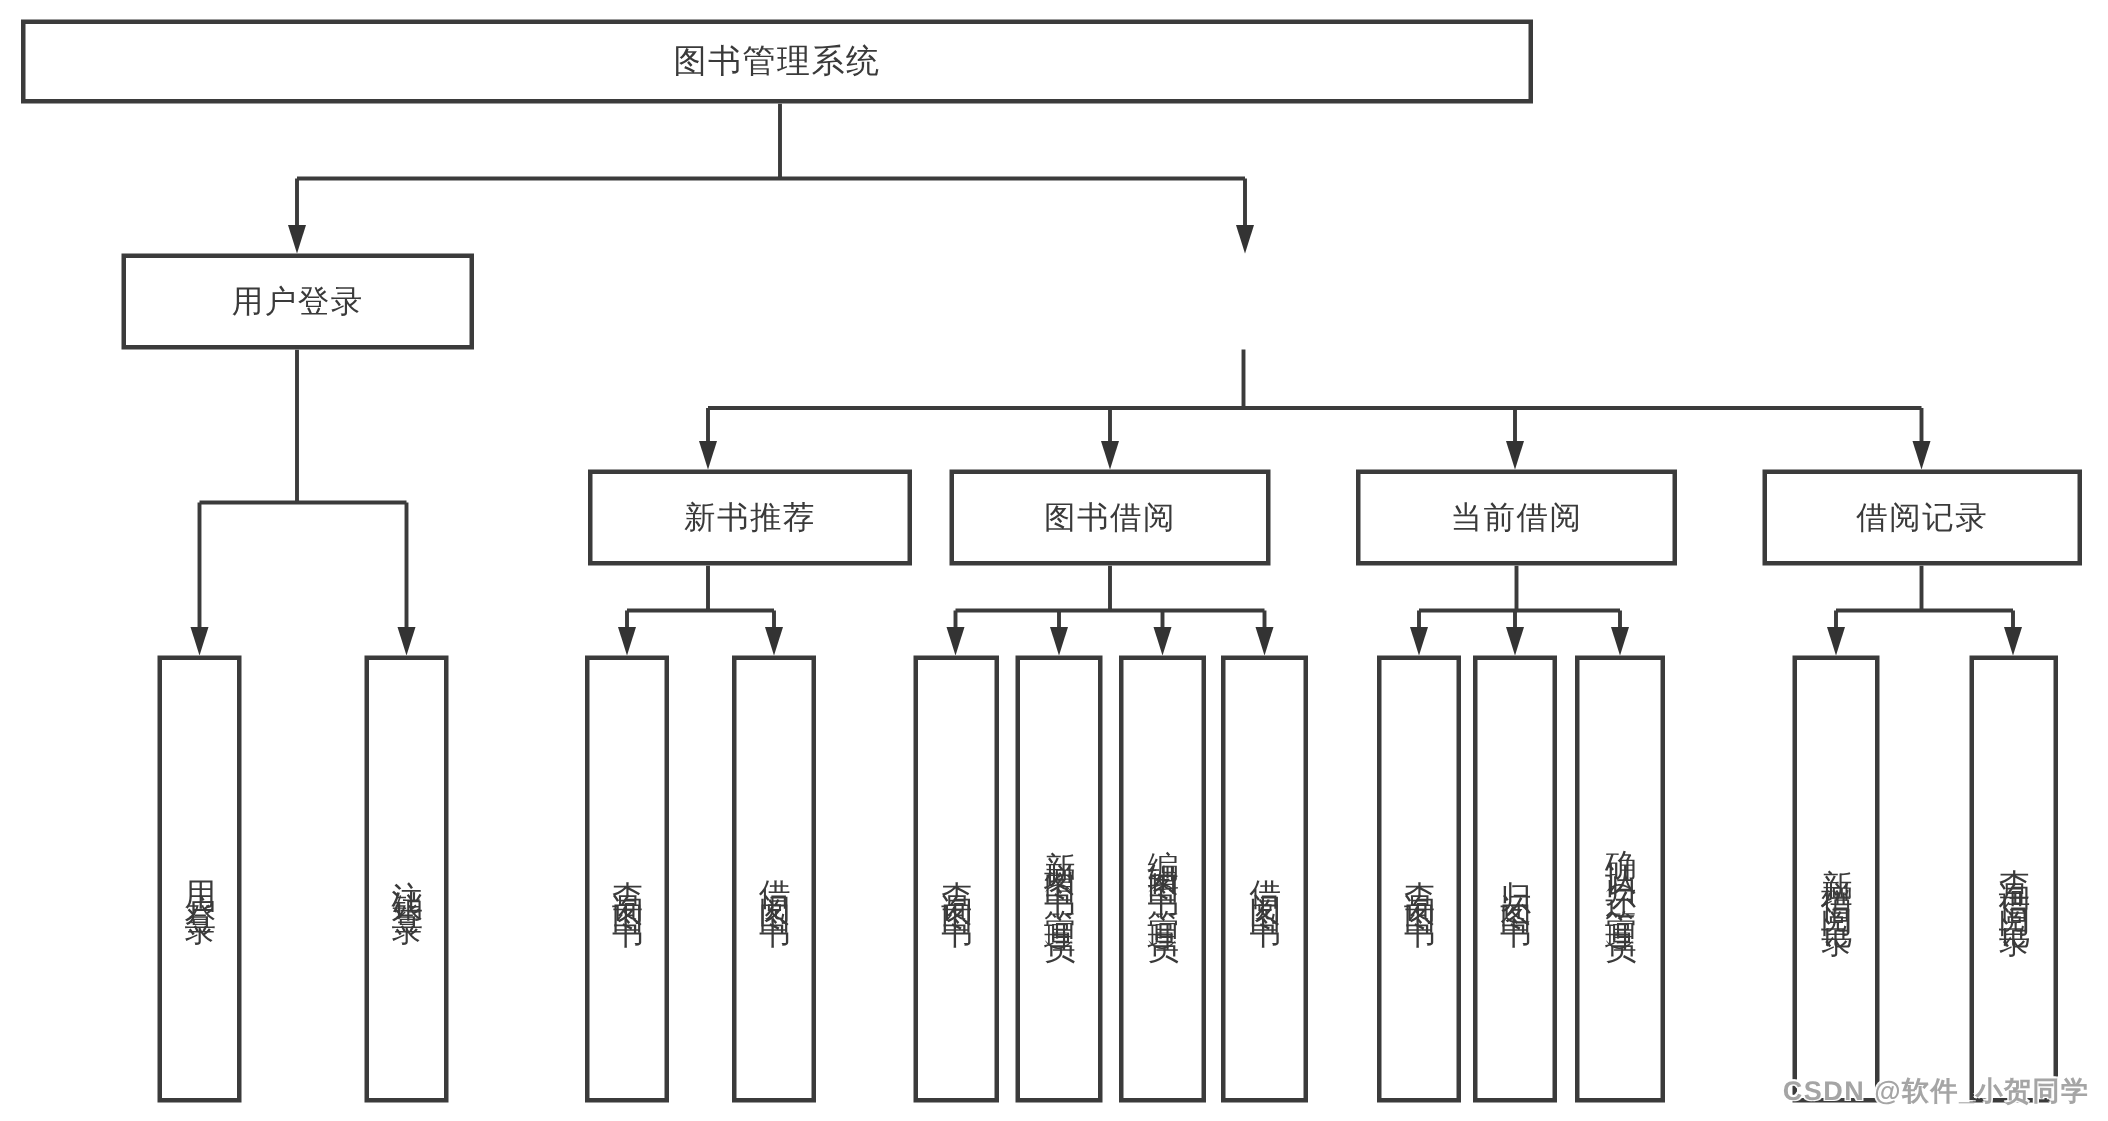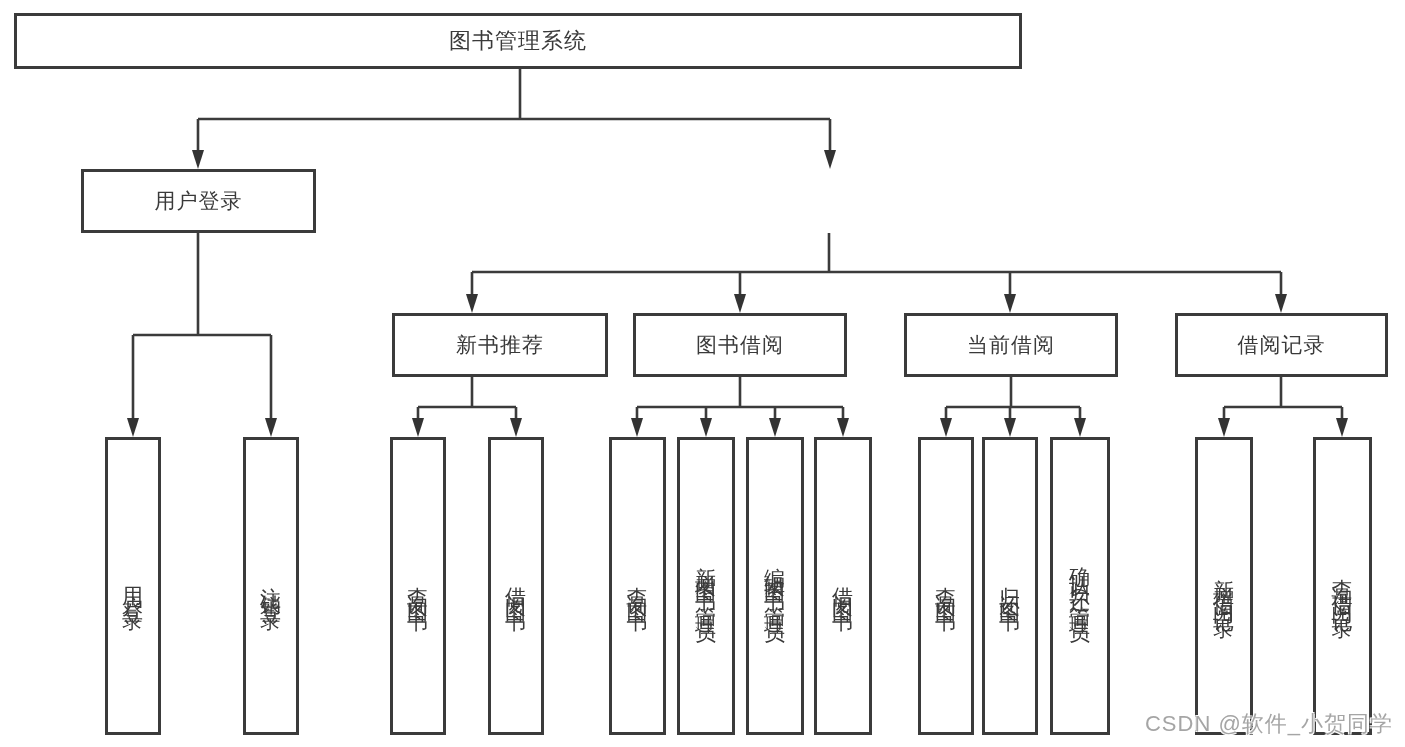--- a/index.html
+++ b/index.html
@@ -57,25 +57,26 @@
   #v-c3{left:746px;width:58px;}
   #v-c4{left:814px;width:58px;}
   #v-d1{left:918px;width:56px;}
   #v-d2{left:982px;width:56px;}
   #v-d3{left:1050px;width:60px;}
   #v-e1{left:1195px;width:58px;}
   #v-e2{left:1313px;width:59px;}
   .watermark{
     position:absolute;
     right:12px;bottom:8px;
-    font-size:22px;
+    font-size:18px;
     color:var(--wm);
     letter-spacing:1px;
     text-shadow:1px 1px 0 rgba(255,255,255,.95),-1px -1px 0 rgba(255,255,255,.95),1px -1px 0 rgba(255,255,255,.95),-1px 1px 0 rgba(255,255,255,.95);
     z-index:5;
+    font-weight:bold;
   }
 </style>
 </head>
 <body>
 
 <div class="stage">
 
   <svg class="wires" viewBox="0 0 1405 747" xmlns="http://www.w3.org/2000/svg">
     <g stroke="#3b3b3b" stroke-width="2.6" fill="none">
 

